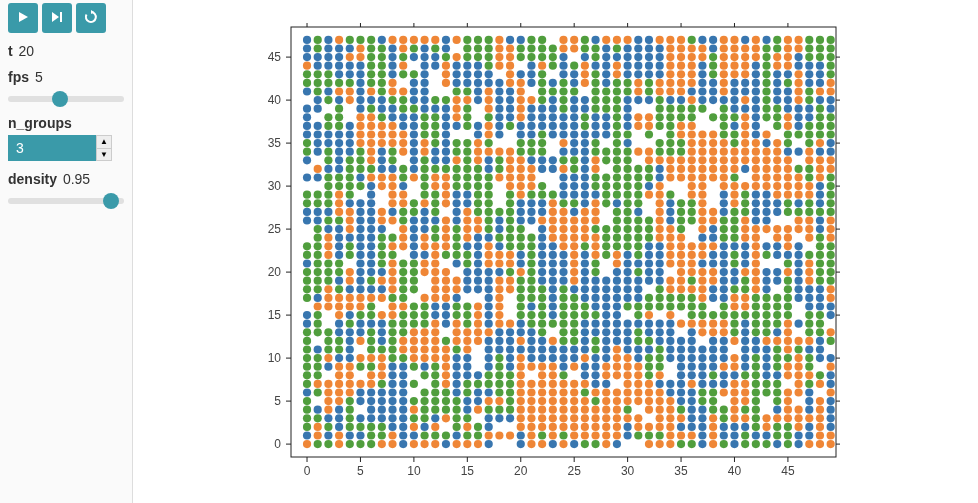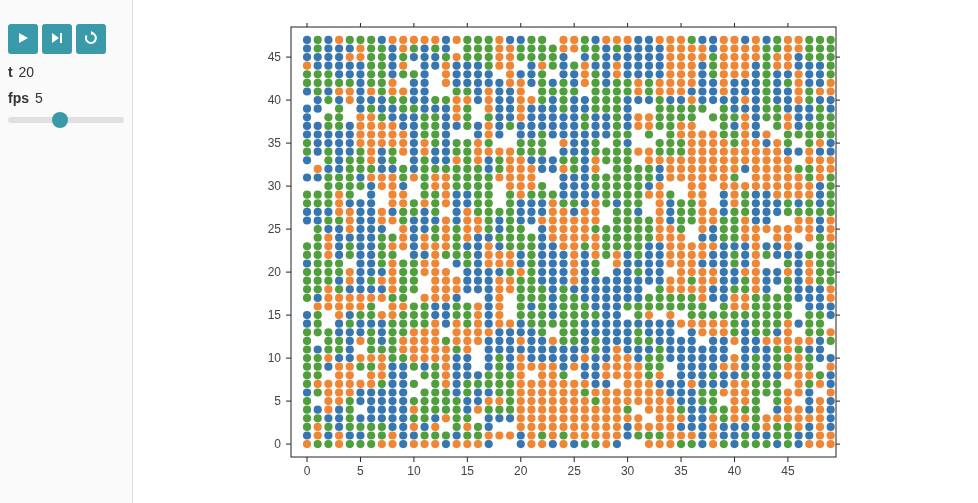--- a/index.html
+++ b/index.html
@@ -1,18 +1,18 @@
 <!DOCTYPE html>
 <html><head>
 <meta charset="utf-8">
 <style>
   * { box-sizing: border-box; margin: 0; padding: 0; }
   body { font-family: Arial, Helvetica, sans-serif; font-size: 14px; color: #333; background: #fff; }
   .app { display: flex; width: 978px; height: 503px; }
-  .sidebar { width: 133px; border-right: 1px solid #ddd; padding: 24px 8px 0 8px; background: #fafafa; }
+  .sidebar { width: 133px; border-right: 1px solid #ddd; padding: 3px 8px 0 8px; background: #fafafa; }
   .btn-row { display: flex; gap: 4px; margin-bottom: 10px; }
   .ctrl-btn {
     width: 30px; height: 30px; background: #3a9aa9; border: none; border-radius: 3px;
     display: flex; align-items: center; justify-content: center; cursor: pointer;
   }
   .ctrl-btn svg { fill: #fff; }
   .param { margin-bottom: 10px; }
   .param-label { font-weight: bold; display: inline; }
   .param-val { display: inline; margin-left: 2px; }
   .slider-wrap { margin-top: 4px; }
@@ -72,21 +72,36 @@
       <span class="param-val">20</span>
     </div>
 
     <div class="param">
       <span class="param-label">fps</span>
       <span class="param-val">5</span>
       <div class="slider-wrap"><input type="range" min="1" max="10" step="1" value="5" style=""></div>
     </div>
 
 
+    <div class="param">
+      <span class="param-label">n_groups</span>
+      <div class="num-input-wrap">
+        <input class="num-input" type="text" value="3" style="">
+        <div class="spin">
+          <button class="spin-btn">▲</button>
+          <button class="spin-btn">▼</button>
+        </div>
+      </div>
+    </div>
 
+    <div class="param">
+      <span class="param-label">density</span>
+      <span class="param-val">0.95</span>
+      <div class="slider-wrap"><input type="range" min="0" max="1" step="0.01" value="0.95" style=""></div>
+    </div>
   </div>
 
   <div class="chart-area">
     <div class="chart-inner">
       <svg class="plot" id="plot-svg" width="620" height="480">
           <rect x="55" y="15" width="545" height="430" class="frame"></rect>
           <line x1="71.02941176470588" y1="445" x2="71.02941176470588" y2="450" class="tick-line"></line>
           <line x1="71.02941176470588" y1="15" x2="71.02941176470588" y2="11" class="tick-line"></line>
           <text x="71.02941176470588" y="463" text-anchor="middle" class="axis" font-size="12" fill="#444">0</text>
           <line x1="124.46078431372548" y1="445" x2="124.46078431372548" y2="450" class="tick-line"></line>

